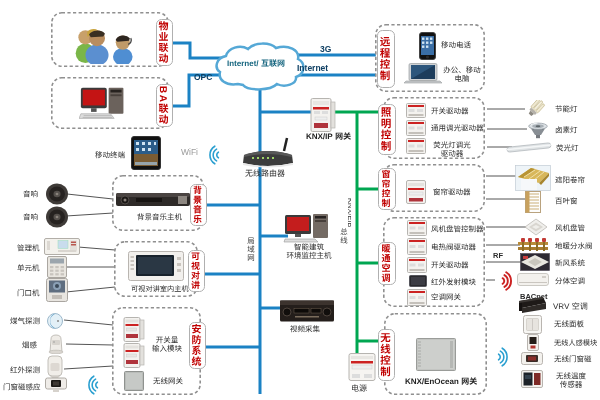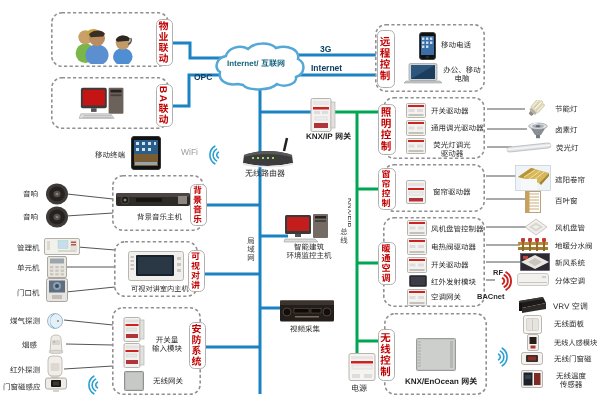--- a/index.html
+++ b/index.html
@@ -948,29 +948,29 @@
     </svg>
 <svg width="12" height="19" style="position:absolute;left:339px;top:228px;overflow:visible" xmlns="http://www.w3.org/2000/svg">
       <g fill="#3a3a3a">
         <use href="#gcjk603b" transform="translate(1.2 6.5) scale(0.00750 -0.00750)"></use>
         <use href="#gcjk7ebf" transform="translate(1.2 14.9) scale(0.00750 -0.00750)"></use>
       </g>
     </svg>
 
 <div class="nav" style="left:320px;top:44px">3G</div>
 
-<div class="nav" style="left:311px;top:63px">Internet</div>
+<div class="nav" style="left:297px;top:63px">Internet</div>
 
 <div class="nav" style="left:194px;top:72px">OPC</div>
 
 <div class="t" style="left:181px;top:148px;color:#9a9a9a;font-size:8.5px;font-weight:normal">WiFi</div>
 
-<div class="t" style="left:493px;top:269px;font-weight:bold;font-size:7.5px">RF</div>
-
-<div class="t" style="left:477px;top:293px;font-weight:bold;font-size:7.5px">BACnet</div>
+<div class="t" style="left:493px;top:252px;font-weight:bold;font-size:7.5px">RF</div>
+
+<div class="t" style="left:520px;top:293px;font-weight:bold;font-size:7.5px">BACnet</div>
 
 <svg width="72" height="46" viewBox="0 0 72 46" style="position:absolute;left:73px;top:23px;width:64px;height:41px" xmlns="http://www.w3.org/2000/svg">
 <ellipse cx="14" cy="34" rx="11" ry="11" fill="#7ab648"></ellipse>
 <circle cx="14" cy="16" r="8" fill="#c8a06a"></circle>
 <path d="M16 10 a9 6 0 0 1 10 -3 a7 5 0 0 1 2 6 l-12 2z" fill="#c8a33c"></path>
 <ellipse cx="27" cy="36" rx="13" ry="12" fill="#5b8fd0"></ellipse>
 <circle cx="27" cy="17" r="9" fill="#b98d5f"></circle>
 <path d="M18 13 a10 7 0 0 1 18 -1 l-2 3 -14 1z" fill="#3a2f22"></path>
 <ellipse cx="56" cy="38" rx="11" ry="10" fill="#4f8ed2"></ellipse>
 <circle cx="56" cy="22" r="8" fill="#c09a68"></circle>

